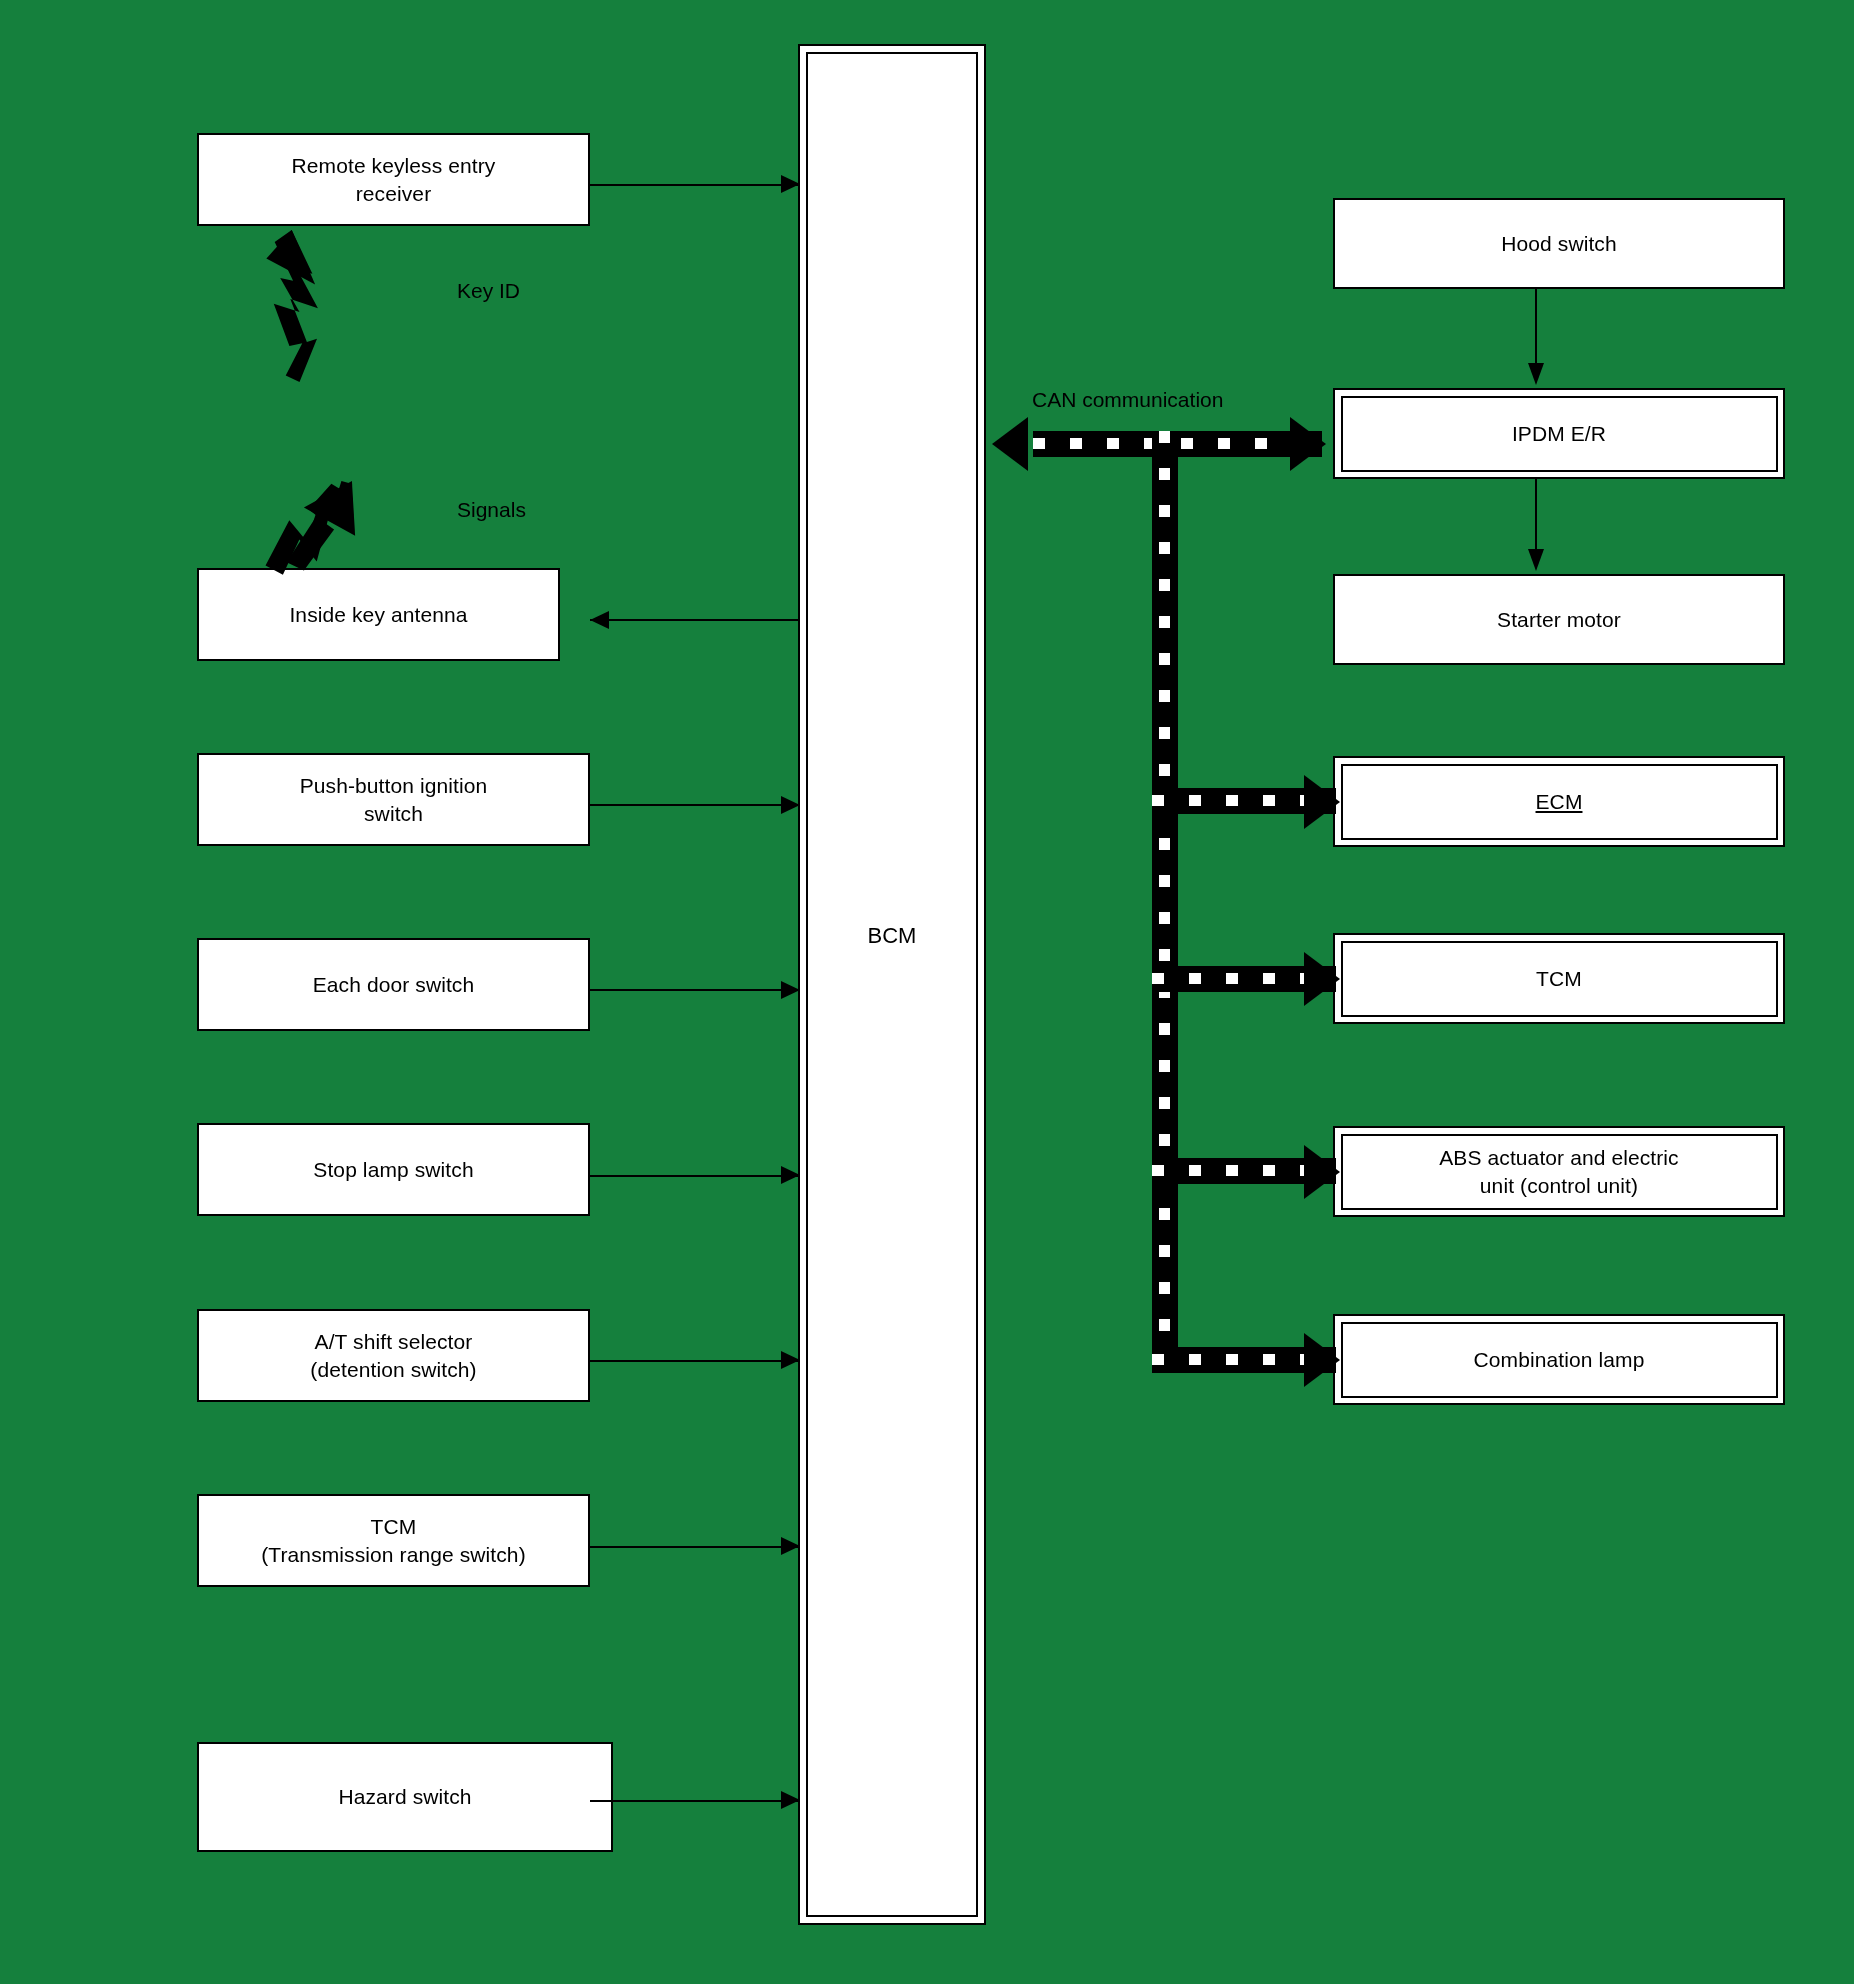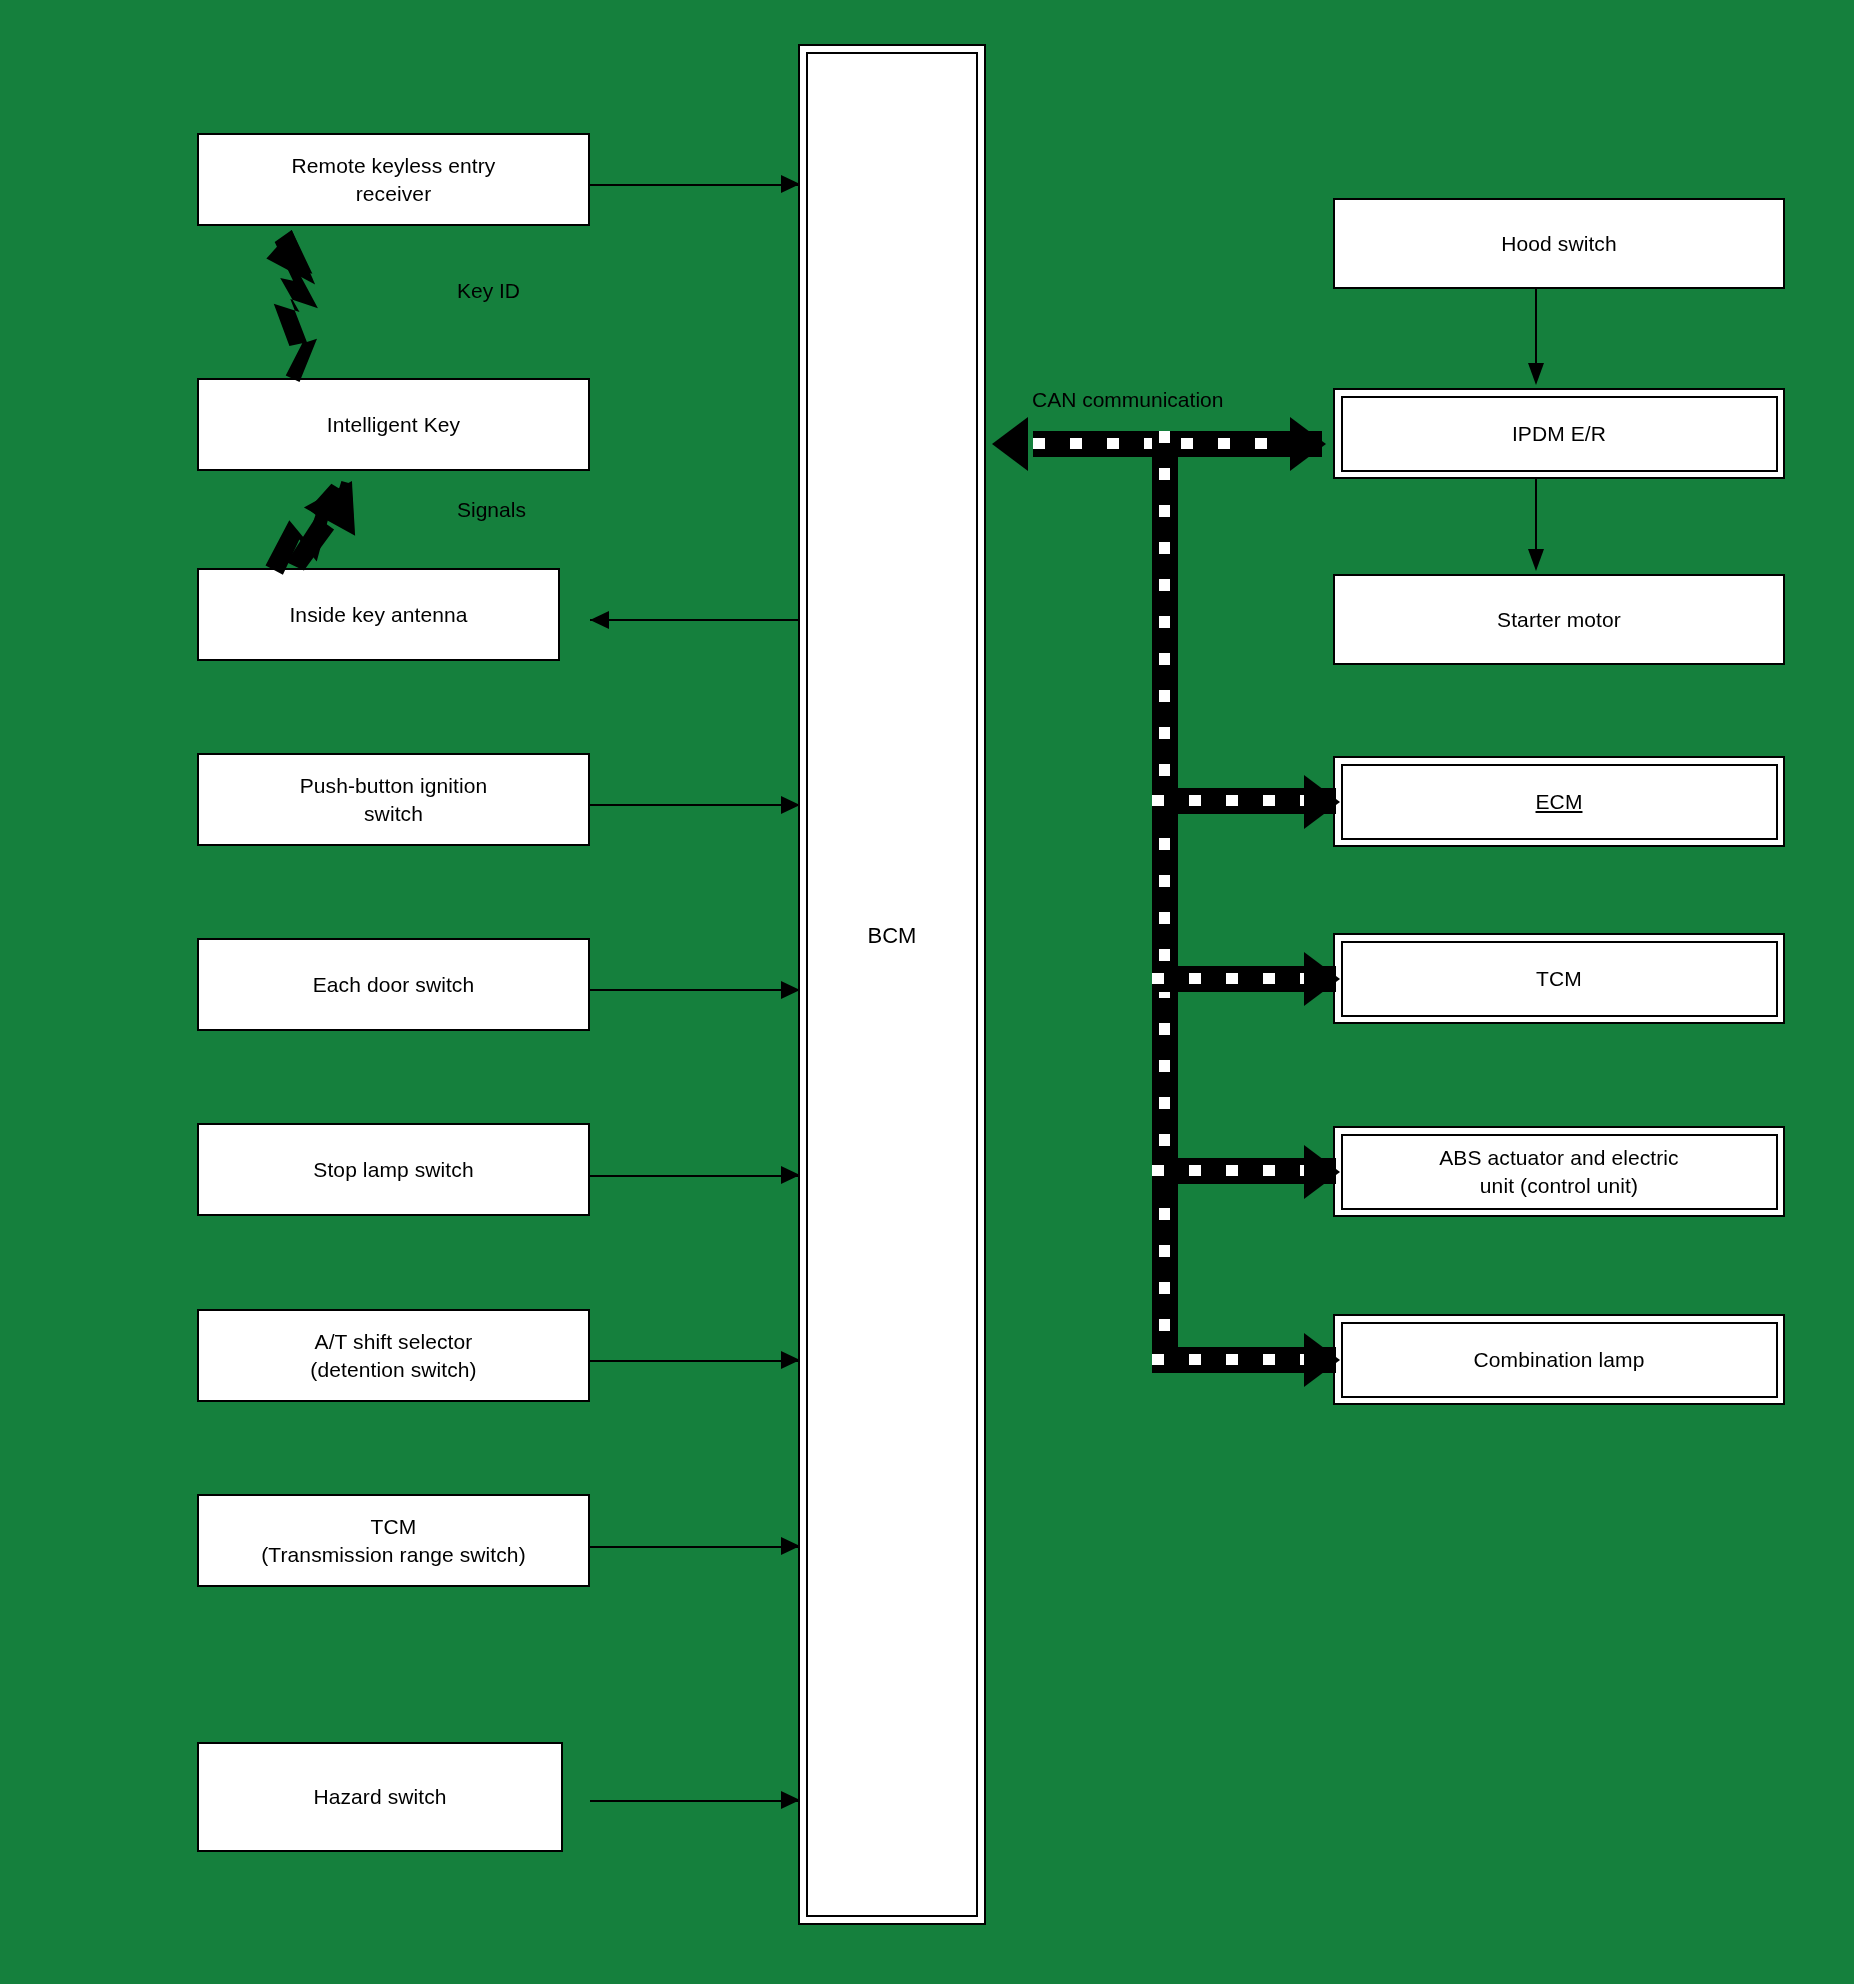--- a/index.html
+++ b/index.html
@@ -161,23 +161,20 @@
 </head>
 <body>
 
 <div id="canvas">
 
   <div class="node" style="left:197px; top:133px; width:393px; height:93px;">
     <span class="label">Remote keyless entry
 receiver</span>
   </div>
 
-  <div class="node" style="left:197px; top:378px; width:393px; height:93px;">
-    <span class="label">Intelligent Key</span>
-  </div>
 
   <div class="node" style="left:197px; top:568px; width:363px; height:93px;">
     <span class="label">Inside key antenna</span>
   </div>
 
   <div class="node" style="left:197px; top:753px; width:393px; height:93px;">
     <span class="label">Push-button ignition
 switch</span>
   </div>
 
@@ -192,21 +189,21 @@
   <div class="node" style="left:197px; top:1309px; width:393px; height:93px;">
     <span class="label">A/T shift selector
 (detention switch)</span>
   </div>
 
   <div class="node" style="left:197px; top:1494px; width:393px; height:93px;">
     <span class="label">TCM
 (Transmission range switch)</span>
   </div>
 
-  <div class="node" style="left:197px; top:1742px; width:366px; height:110px;">
+  <div class="node" style="left:197px; top:1742px; width:416px; height:110px;">
     <span class="label">Hazard switch</span>
   </div>
 
   <div class="bolt" style="left:248px; top:230px; width:115px; height:152px;">
     <svg width="115" height="152" viewBox="0 0 250 330" xmlns="http://www.w3.org/2000/svg">
       <polygon fill="#000" points="
         95,0 140,95 108,88 152,170 92,150 128,243 150,236 112,330
         82,316 118,246 90,252 56,160 112,178 70,104 98,110 58,26"></polygon>
       <polygon fill="#000" points="95,0 146,118 40,62"></polygon>
     </svg>

